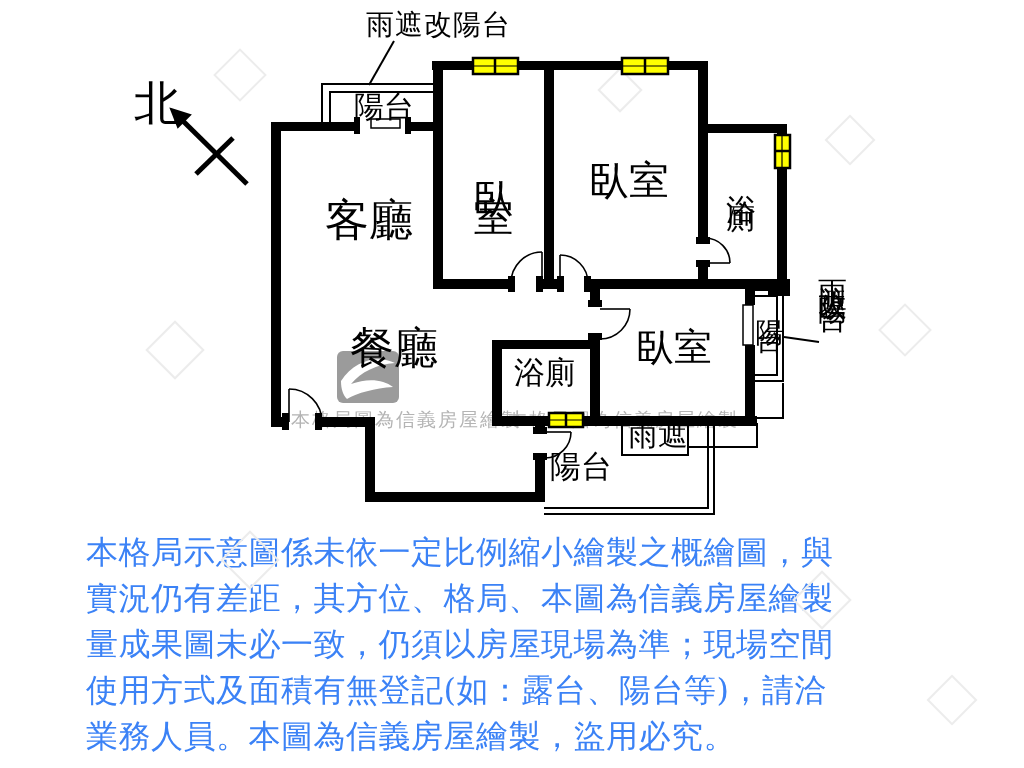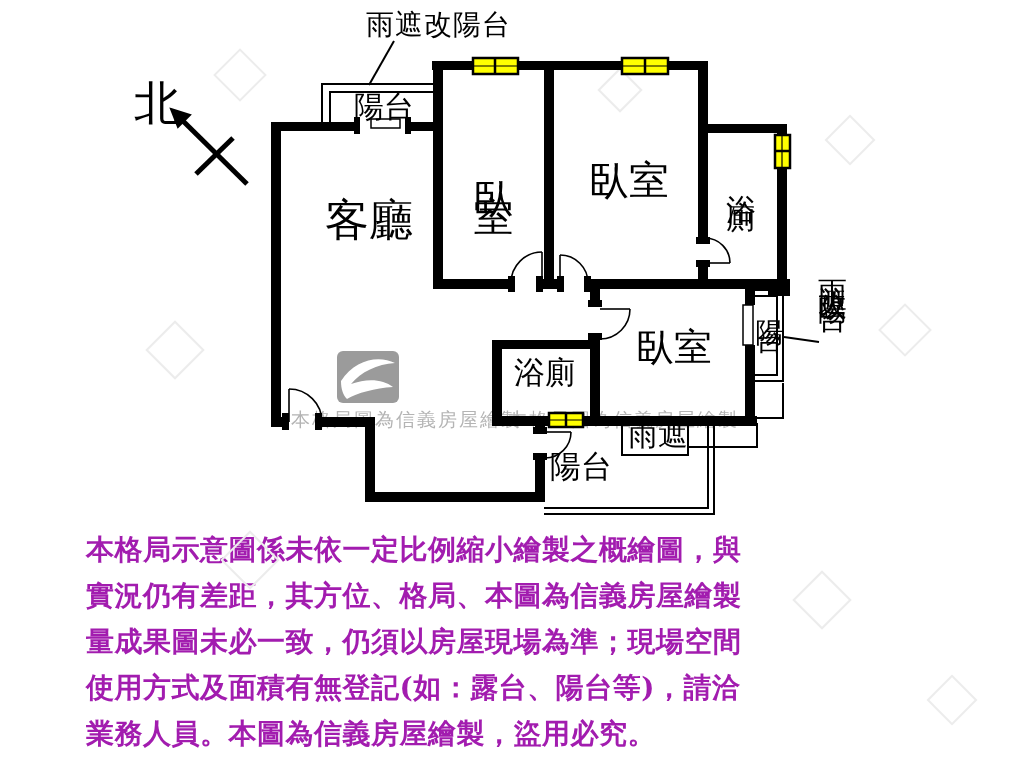--- a/index.html
+++ b/index.html
@@ -11,21 +11,21 @@
   #plan-svg{position:absolute;left:0;top:0;z-index:2;}
   #label-layer{position:absolute;inset:0;z-index:3;pointer-events:none;}
   
   .room-label{color:#000;line-height:1;}
   .v-label{writing-mode:vertical-rl;text-orientation:upright;line-height:1;color:#000;}
   
   .wm-big{color:#9b9b9b;font-size:56px;letter-spacing:10px;line-height:1;}
   .wm-small{color:#b4b4b4;font-size:19px;letter-spacing:2px;line-height:1;}
   .wm-logo{position:absolute;width:62px;height:52px;background:#9b9b9b;border-radius:6px;}
   
-  .disc-line{position:absolute;left:86px;color:#a21caf;font-size:28px;letter-spacing:0.5px;line-height:1;font-weight:bold;}
+  .disc-line{position:absolute;left:86px;color:#3b82f6;font-size:32px;letter-spacing:0.5px;line-height:1;}
 </style>
 </head>
 <body>
 
 <div id="stage">
 
   <div id="wm-layer">
     <div class="wm-logo abs" style="left:337px;top:351px;">
       <svg width="62" height="52" viewBox="0 0 62 52">
         <path d="M4,30 C18,8 42,4 58,12 C40,13 24,21 14,33 C30,27 46,28 56,36 C38,37 20,42 10,48 C6,44 4,38 4,30 Z" fill="#ffffff"></path>
@@ -178,20 +178,21 @@
   <div id="label-layer">
     <div class="abs room-label" style="left:134px;top:80px;font-size:46px;">北</div>
     <div class="abs room-label" style="left:366px;top:11px;font-size:28px;letter-spacing:1px;">雨遮改陽台</div>
 
     <div class="abs room-label" style="left:354px;top:92px;font-size:30px;">陽台</div>
     <div class="abs room-label" style="left:325px;top:198px;font-size:44px;text-align:right;">客廳</div>
     <div class="abs v-label" style="left:474px;top:150px;font-size:40px;letter-spacing:12px;">臥室</div>
     <div class="abs room-label" style="left:589px;top:160px;font-size:40px;">臥室</div>
     <div class="abs v-label" style="left:726px;top:171px;font-size:30px;letter-spacing:6px;">浴廁</div>
 
+    <div class="abs room-label" style="left:350px;top:326px;font-size:44px;">餐廳</div>
     <div class="abs room-label" style="left:514px;top:357px;font-size:31px;">浴廁</div>
     <div class="abs room-label" style="left:636px;top:328px;font-size:38px;">臥室</div>
     <div class="abs v-label" style="left:755px;top:298px;font-size:28px;letter-spacing:5px;">陽台</div>
     <div class="abs v-label" style="left:818px;top:257px;font-size:29px;letter-spacing:6px;">雨遮改陽台</div>
 
     <div class="abs room-label" style="left:550px;top:451px;font-size:31px;">陽台</div>
     <div class="abs room-label" style="left:628px;top:420px;font-size:30px;">雨遮</div>
   </div>
 
   <div>

